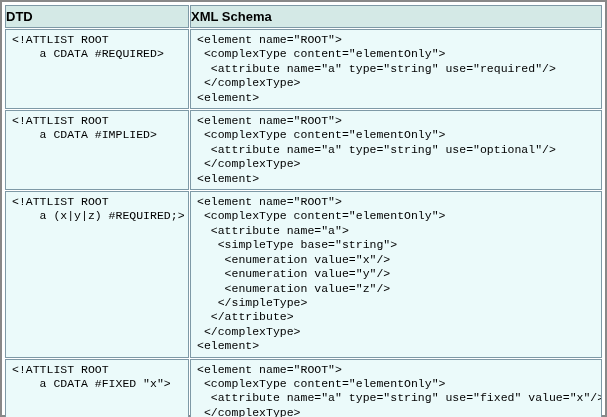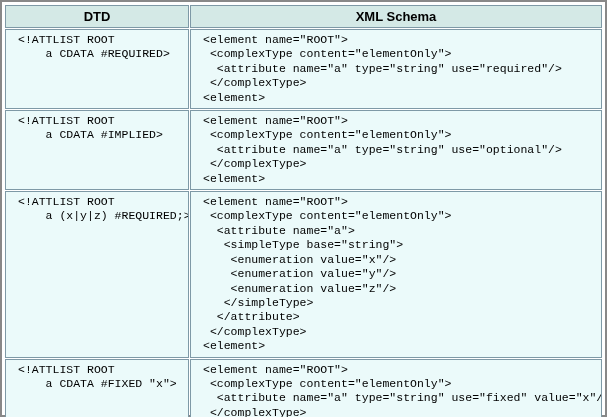--- a/index.html
+++ b/index.html
@@ -34,31 +34,31 @@
   col.col-dtd   { width: 184px; }
   col.col-xsd   { width: auto; }
 
   th.hdr {
     background: #d4e9e6;
     border: 1px solid #7e99a6;
     font-family: "Liberation Sans", sans-serif;
     font-weight: bold;
     font-size: 13px;
     color: #000000;
-    text-align: center;
+    text-align: left;
     height: 21px;
     padding: 0;
     line-height: 19px;
   }
 
   td.cell {
     background: #ebfafa;
     border: 1px solid #7e99a6;
     vertical-align: top;
-    padding: 3px 1px 3px 12px;
+    padding: 3px 1px 3px 6px;
     font-family: "Liberation Mono", monospace;
     font-size: 11.5px;
     line-height: 14.4px;
     color: #000000;
     white-space: pre;
     overflow: hidden;
   }
 
   td.cell pre {
     margin: 0;

